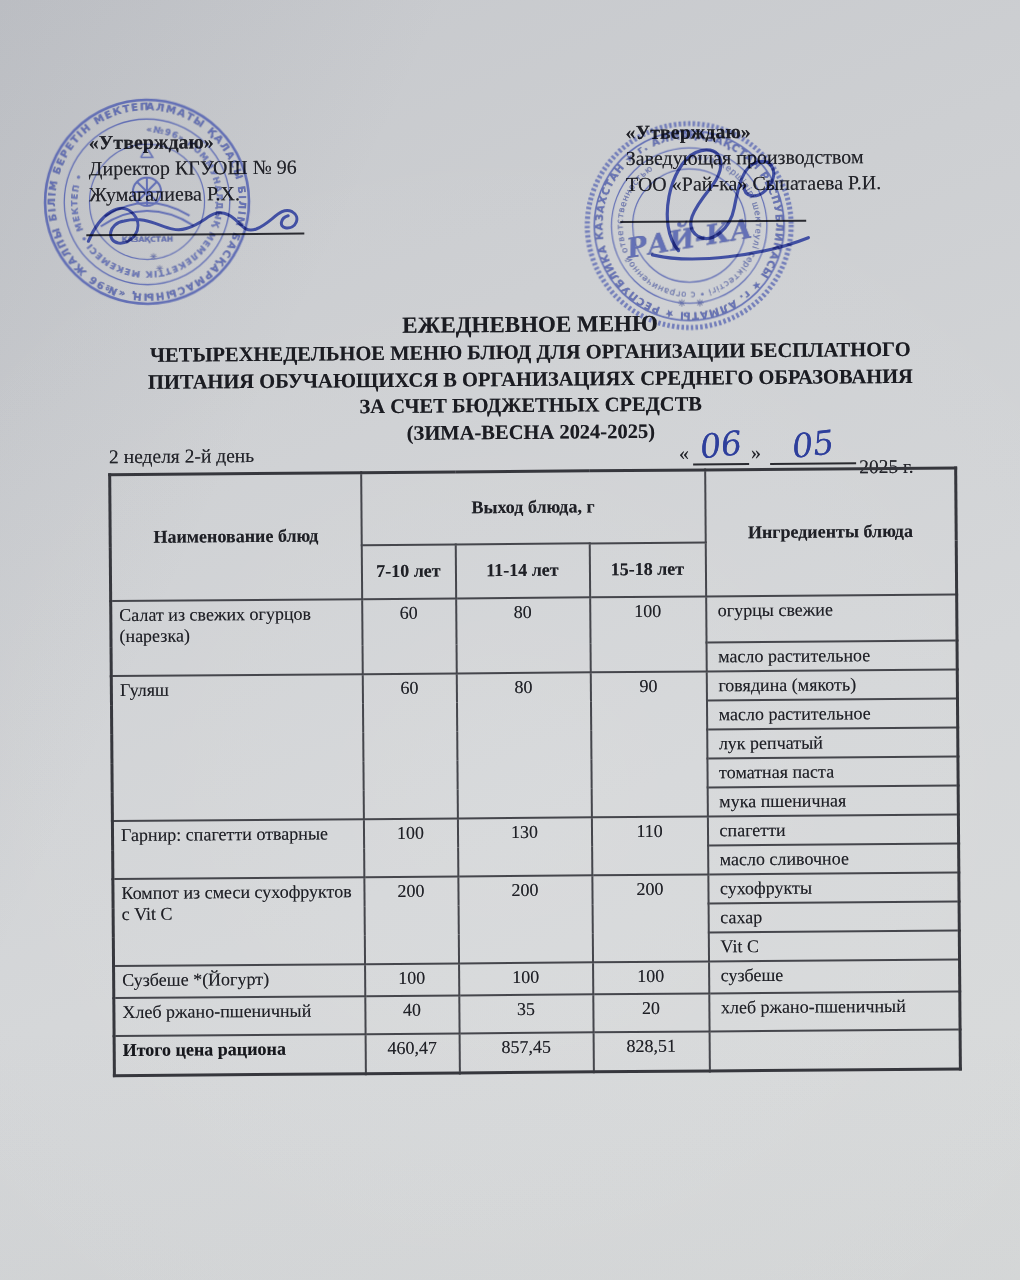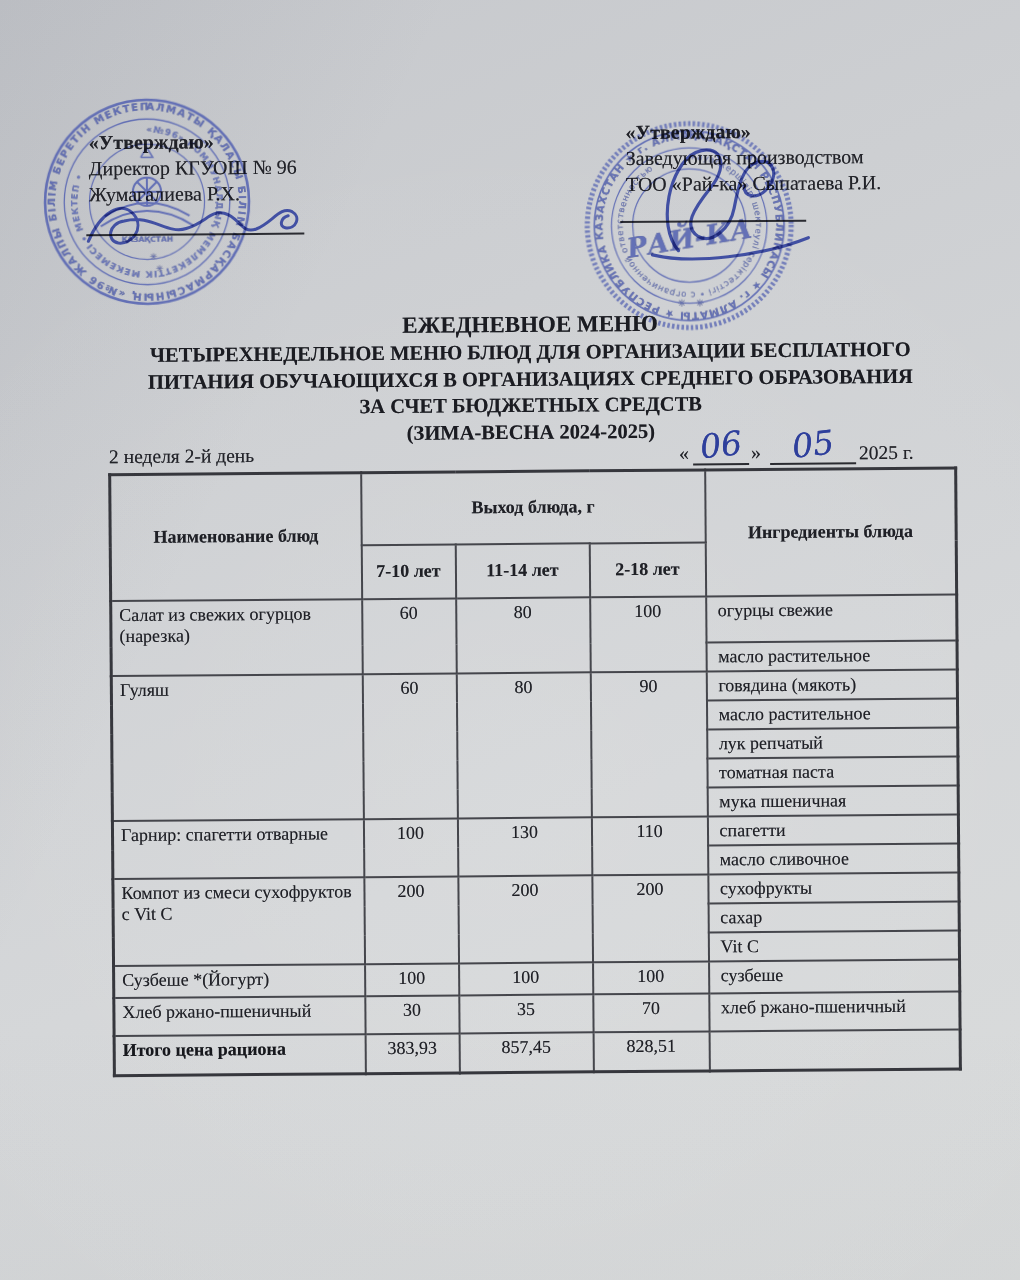--- a/index.html
+++ b/index.html
@@ -44,21 +44,21 @@
   .week-day{position:absolute;left:111px;top:2px;}
   .q{position:absolute;top:2px;font-size:20px;}
   .q1{left:681px;}
   .q2{left:753px;}
   .blank{position:absolute;border-bottom:2px solid #2a2b30;height:24px;text-align:center;}
   .blank-day{left:695px;width:56px;}
   .blank-month{left:772px;width:86px;}
   .hand{display:inline-block;position:relative;top:-14px;
     font-family:"DejaVu Serif",serif;font-style:italic;font-size:33px;
     color:#2e3f9c;transform:rotate(-6deg);text-shadow:0 0 0.6px rgba(46,63,156,0.8);}
-  .year{position:absolute;left:861px;top:4px;}
+  .year{position:absolute;left:861px;top:18px;}
 
   
   table.menu{position:absolute;left:110px;top:470px;width:846px;border-collapse:collapse;
     table-layout:fixed;font-size:18px;color:#1f2026;}
   table.menu{border:3px solid #36373d;}
   .menu th,.menu td{border:2px solid #45464c;padding:3px 8px;vertical-align:top;overflow:hidden;}
   .menu th{font-weight:bold;vertical-align:middle;text-align:center;padding:4px 6px;}
   .menu th.age-first{padding:4px 6px;}
   .menu td.val{text-align:center;}
   .menu td.ing{padding-left:11px;}
@@ -180,21 +180,21 @@
     </colgroup>
     <thead>
       <tr class="rh-72">
         <th rowspan="2">Наименование блюд</th>
         <th colspan="3">Выход блюда, г</th>
         <th rowspan="2">Ингредиенты блюда</th>
       </tr>
       <tr class="rh-54">
         <th class="age-first">7-10 лет</th>
         <th>11-14 лет</th>
-        <th>2-18 лет</th>
+        <th>15-18 лет</th>
       </tr>
     </thead>
     <tbody>
 
       <tr class="rh-46">
         <td class="name" rowspan="2">Салат из свежих огурцов (нарезка)</td>
         <td class="val" rowspan="2">60</td>
         <td class="val" rowspan="2">80</td>
         <td class="val" rowspan="2">100</td>
         <td class="ing">огурцы свежие</td>
@@ -251,29 +251,29 @@
       <tr class="rh-32">
         <td class="name">Сузбеше *(Йогурт)</td>
         <td class="val">100</td>
         <td class="val">100</td>
         <td class="val">100</td>
         <td class="ing">сузбеше</td>
       </tr>
 
       <tr class="rh-38">
         <td class="name">Хлеб ржано-пшеничный</td>
-        <td class="val">30</td>
+        <td class="val">40</td>
         <td class="val">35</td>
-        <td class="val">70</td>
+        <td class="val">20</td>
         <td class="ing">хлеб ржано-пшеничный</td>
       </tr>
 
       <tr class="rh-40 total">
         <td class="name">Итого цена рациона</td>
-        <td class="val">383,93</td>
+        <td class="val">460,47</td>
         <td class="val">857,45</td>
         <td class="val">828,51</td>
         <td class="ing"></td>
       </tr>
     </tbody>
   </table>
 
 </div>
 
 </body></html>

